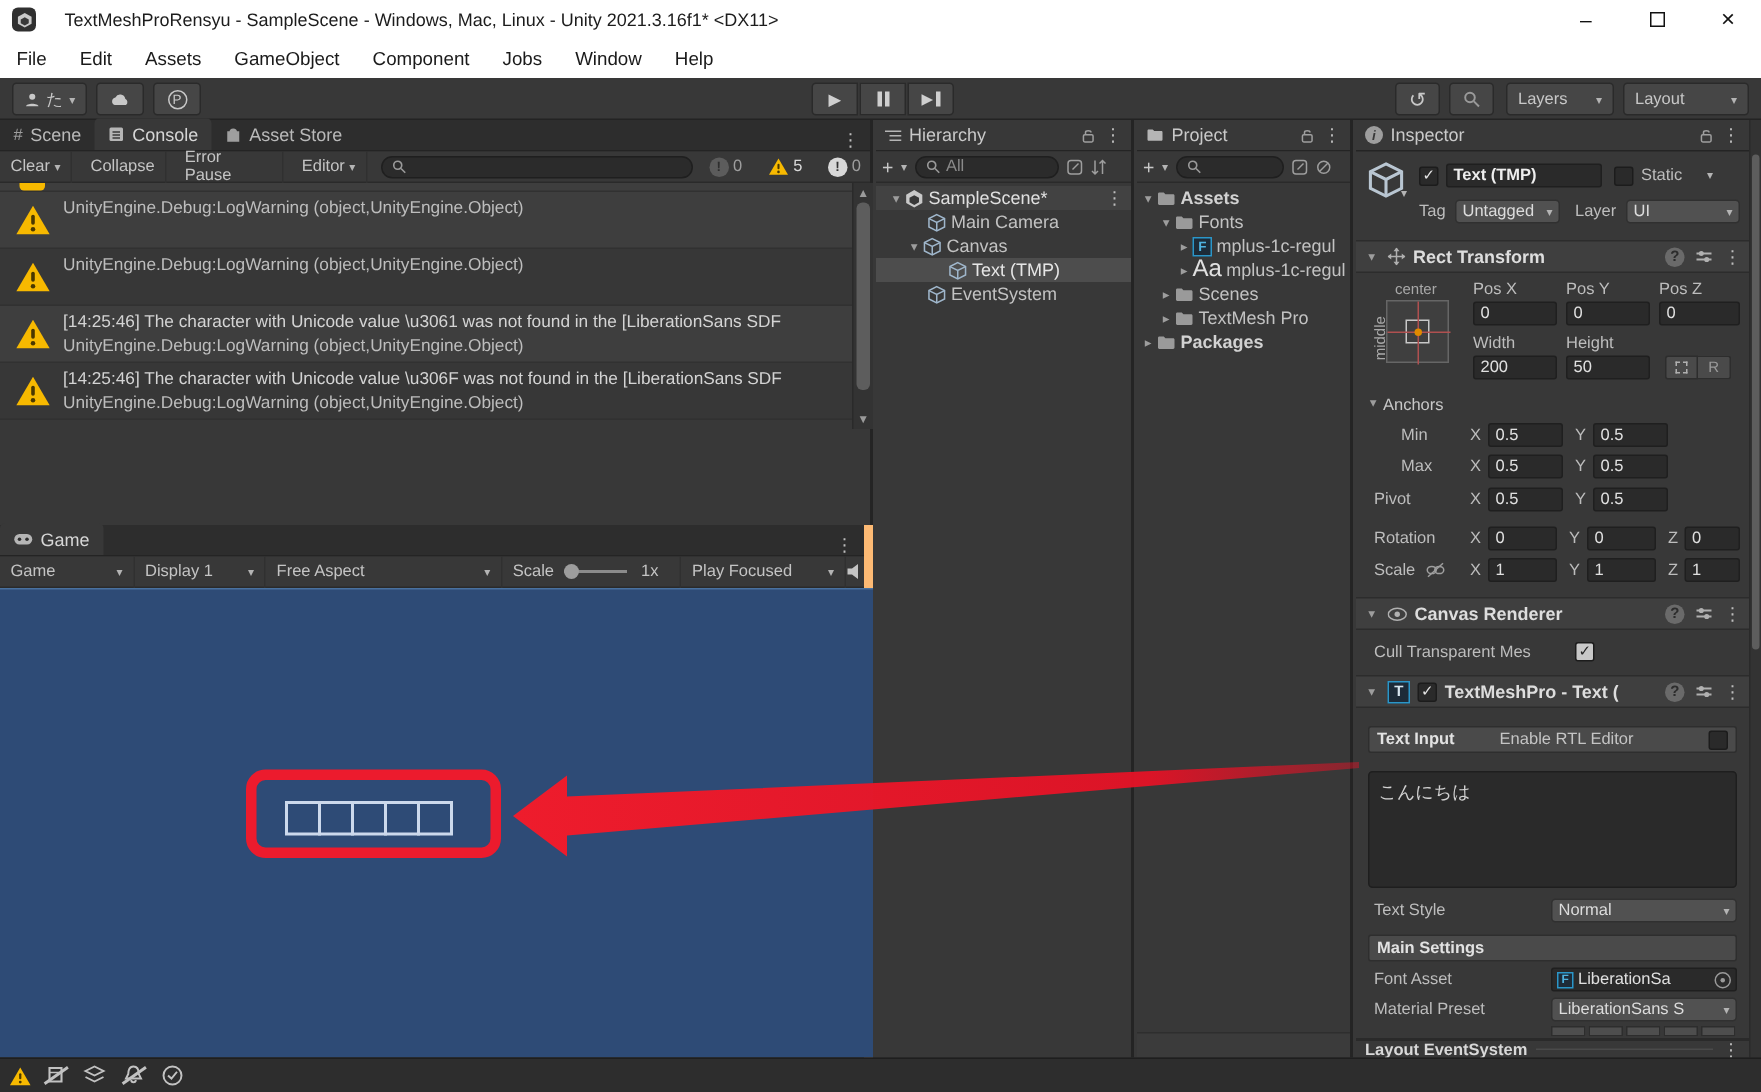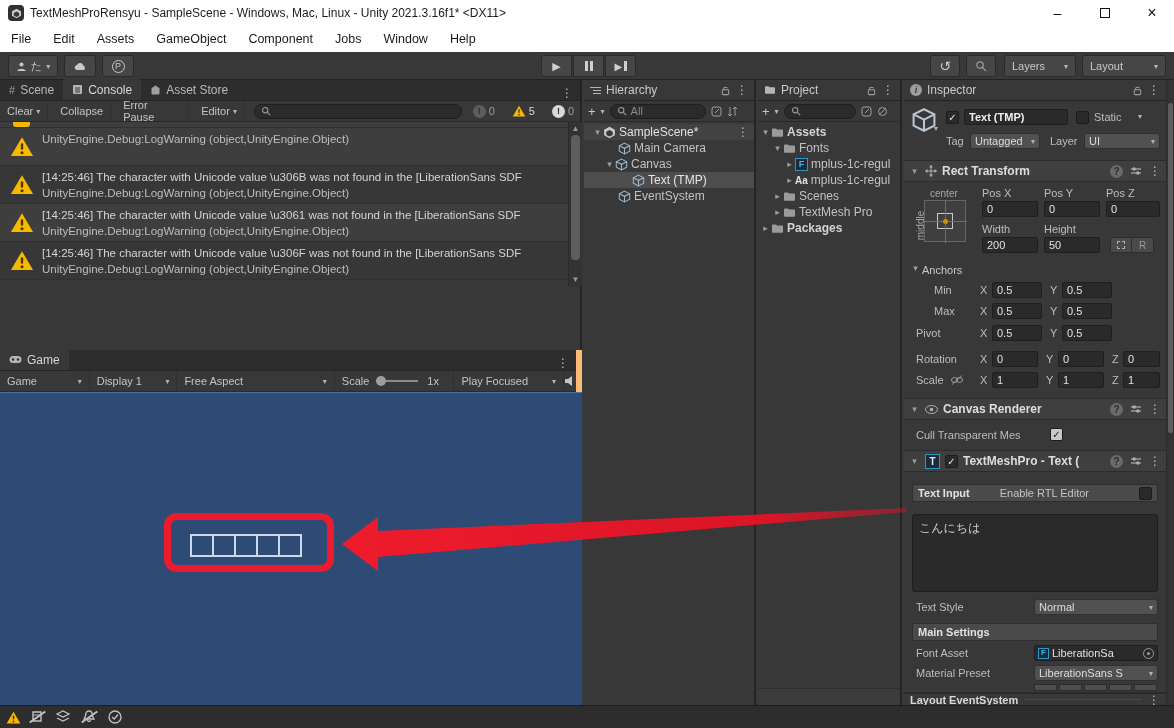--- a/index.html
+++ b/index.html
@@ -102,21 +102,21 @@
       </symbol>
   </defs>
 </svg>
 
 <div class="titlebar">
   <span class="abs" style="left:8px;top:5px;width:16px;height:16px;background:#303030;border-radius:4px;display:flex;align-items:center;justify-content:center">
       <svg width="11" height="11">
         <use href="#ulogo"></use>
       </svg>
     </span>
-  <span style="margin-left:30px">TextMeshProRensyu - SampleScene - Windows, Mac, Linux - Unity 2021.3.16f1* &lt;DX11&gt;</span>
+  <span style="margin-left:43px">TextMeshProRensyu - SampleScene - Windows, Mac, Linux - Unity 2021.3.16f1* &lt;DX11&gt;</span>
   <span style="margin-left:auto">
     <span class="winbtn" style="display:inline-flex">–</span>
     <span class="winbtn" style="display:inline-flex">
         <span style="width:10px;height:10px;border:1.4px solid #111"></span>
       </span>
     <span class="winbtn" style="display:inline-flex;font-size:16px">×</span>
   </span>
 </div>
 
 <div class="menubar">
@@ -242,21 +242,20 @@
     <div class="crow a">
         <svg class="abs" style="left:10px;top:8px" width="24" height="21">
           <use href="#warn"></use>
         </svg>
         <div class="l2">UnityEngine.Debug:LogWarning (object,UnityEngine.Object)</div>
       </div>
     <div class="crow b">
         <svg class="abs" style="left:10px;top:8px" width="24" height="21">
           <use href="#warn"></use>
         </svg>
-        <div class="l1">[14:25:46] The character with Unicode value \u306B was not found in the [LiberationSans SDF</div>
         <div class="l2">UnityEngine.Debug:LogWarning (object,UnityEngine.Object)</div>
       </div>
     <div class="crow a">
         <svg class="abs" style="left:10px;top:8px" width="24" height="21">
           <use href="#warn"></use>
         </svg>
         <div class="l1">[14:25:46] The character with Unicode value \u3061 was not found in the [LiberationSans SDF</div>
         <div class="l2">UnityEngine.Debug:LogWarning (object,UnityEngine.Object)</div>
       </div>
     <div class="crow b">
@@ -440,21 +439,21 @@
         </svg>
       <span>Fonts</span>
     </div>
     <div class="trow">
       <span class="fold" style="margin-left:26px">▸</span>
       <span class="ticon" style="width:13px;height:13px;background:#1d2b38;border:1px solid #2b96c8;color:#4fb2e0;font-size:9px;font-weight:bold;display:flex;align-items:center;justify-content:center">F</span>
       <span>mplus-1c-regul</span>
     </div>
     <div class="trow">
       <span class="fold" style="margin-left:26px">▸</span>
-      <span class="ticon" style="color:#e0e0e0;font-size:10px;font-weight:bold">Aa</span>
+      <span class="ticon" style="color:#e0e0e0;font-size:16px;font-weight:normal">Aa</span>
       <span>mplus-1c-regul</span>
     </div>
     <div class="trow">
       <span class="fold" style="margin-left:14px">▸</span>
       <svg class="ticon" width="13" height="11" style="color:#9a9a9a">
           <use href="#folder"></use>
         </svg>
       <span>Scenes</span>
     </div>
     <div class="trow">

